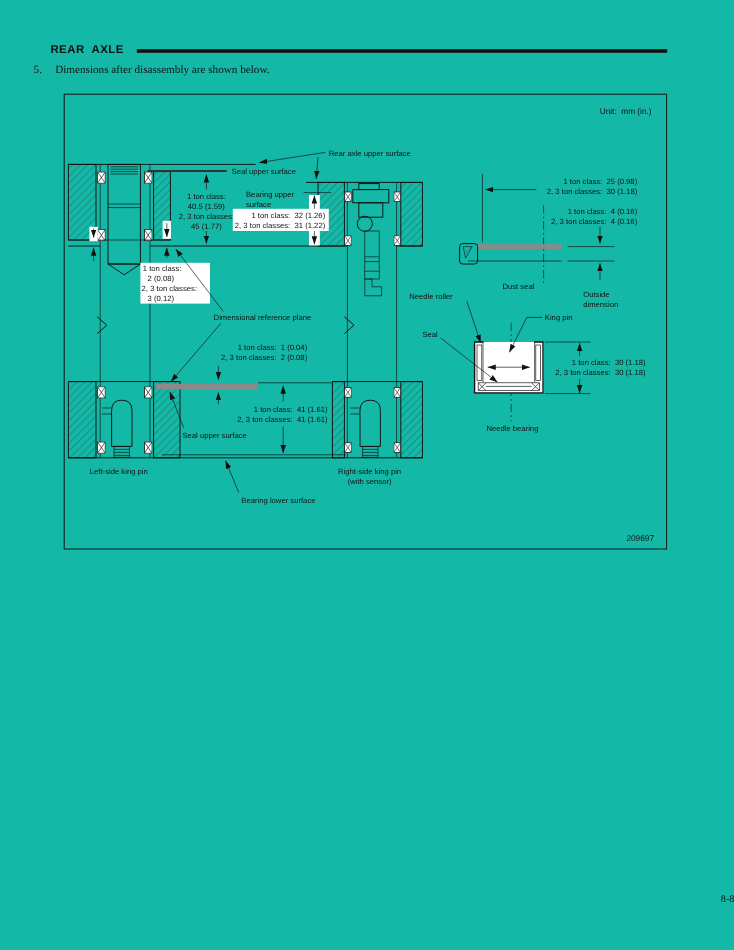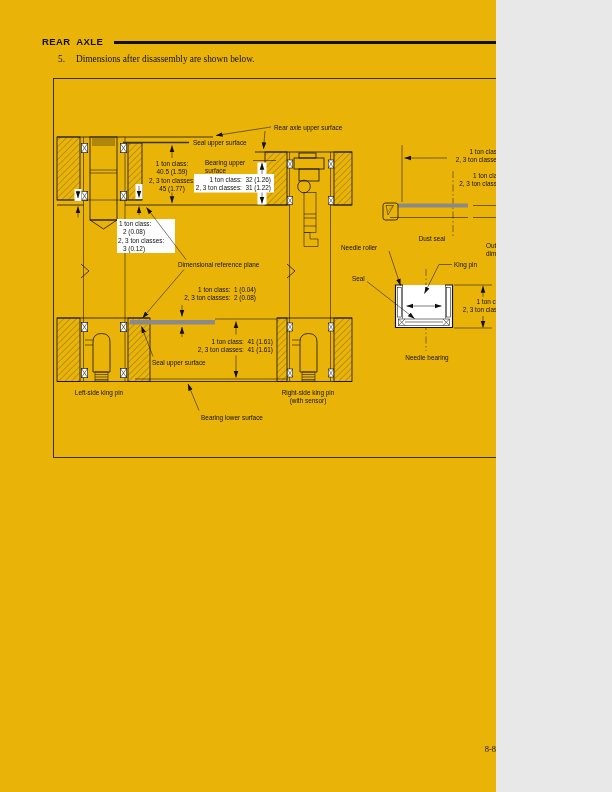--- a/index.html
+++ b/index.html
@@ -1,21 +1,21 @@
 <!DOCTYPE html>
 <html><head>
 <meta charset="utf-8">
 <style>
   html,body{margin:0;padding:0;background:#e8e8e8;}
-  #page{position:relative;width:496px;height:792px;background:#eab308;overflow:hidden;}
+  #page{position:relative;width:612px;height:792px;background:#14b8a6;overflow:hidden;}
   .abs{position:absolute;}
   #header-title{left:42px;top:36px;font:bold 9.5px "Liberation Sans",sans-serif;color:#111;
     letter-spacing:.4px;white-space:pre;}
   #header-rule{left:114px;top:41px;width:442px;height:2.6px;background:#111;}
-  #item-line{left:58px;top:54px;font:9.3px "Liberation Serif",serif;color:#111;white-space:pre;}
+  #item-line{left:28px;top:54px;font:9.3px "Liberation Serif",serif;color:#111;white-space:pre;}
   #item-line .num{display:inline-block;width:18px;}
   #page-number{left:0;right:0;top:744px;text-align:right;font:8.5px "Liberation Serif",serif;color:#111;}
   svg{position:absolute;left:0;top:0;}
   svg .s{stroke:#111;stroke-width:.8;fill:none;}
   svg .st{stroke:#111;stroke-width:.55;fill:none;}
   svg .sm{stroke:#111;stroke-width:1.15;fill:none;}
   svg .hx{fill:url(#hatch);stroke:#111;stroke-width:.8;}
   svg .wh{fill:#fff;stroke:none;}
   svg .gray{fill:#8a8a8a;stroke:none;}
   svg .cl{stroke:#111;stroke-width:.5;fill:none;stroke-dasharray:7 2.5 1.5 2.5;}

